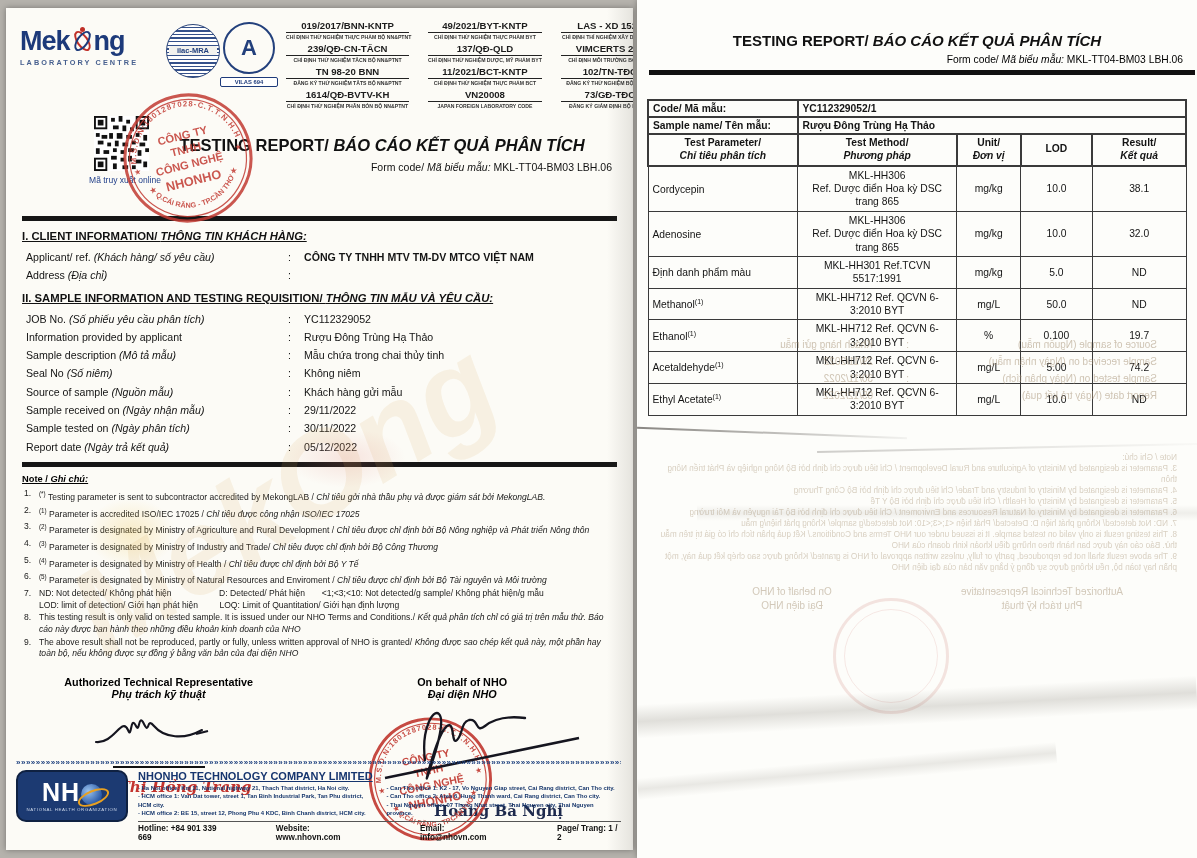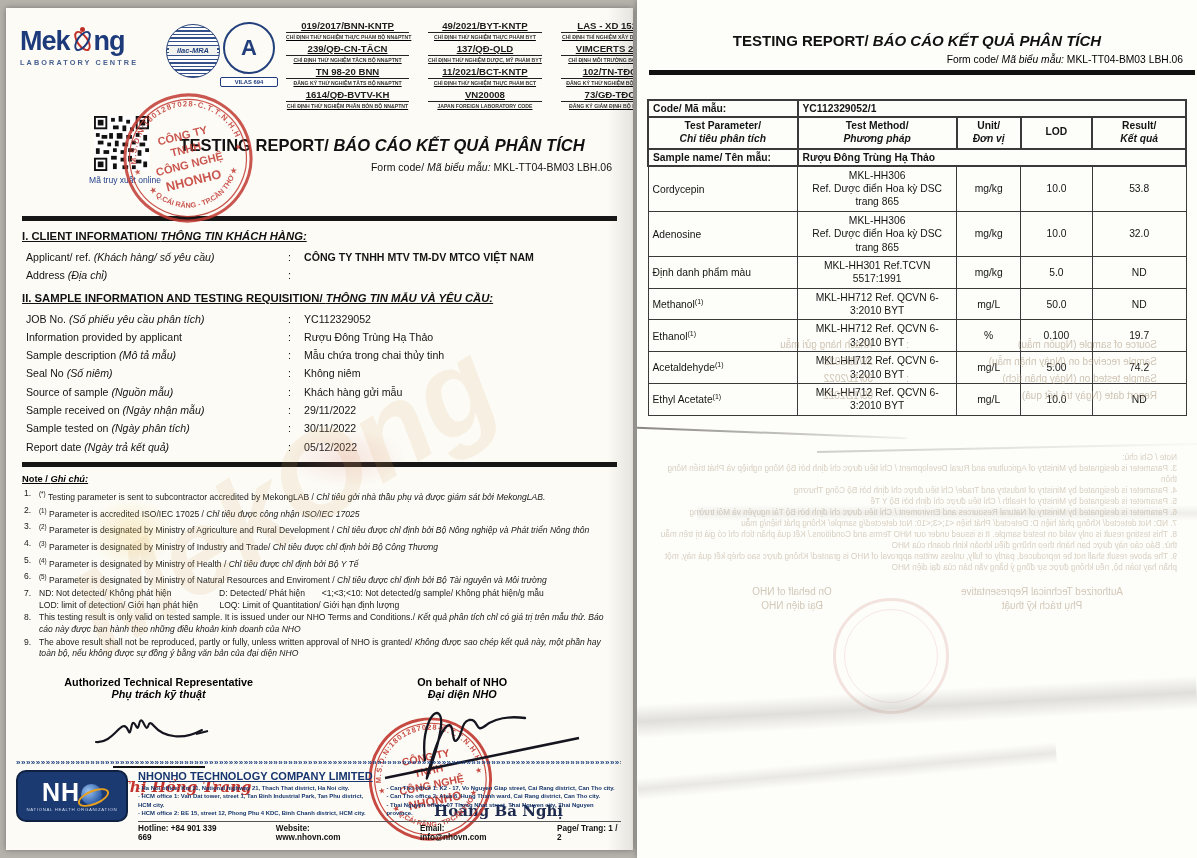--- a/index.html
+++ b/index.html
@@ -20,29 +20,29 @@
   .mek-row { display:flex; align-items:flex-end; line-height:1; }
   .mek-txt { font-size:27px; font-weight:bold; color:#1d3a7a; letter-spacing:-1px; }
   .atom { position:relative; width:27px; height:27px; margin:0 -2px 0 -1px; }
   .atom i { position:absolute; left:2px; top:7px; width:23px; height:12px; border-radius:50%; }
   .atom i.r { border:2.2px solid #c03028; transform:rotate(55deg); }
   .atom i.b { border:2.2px solid #1d3a7a; transform:rotate(-55deg); }
   .atom em { position:absolute; left:11px; top:-1px; width:5px; height:5px; background:#c03028; border-radius:50%; }
   .mek-sub { font-size:7.3px; font-weight:bold; letter-spacing:2.1px; color:#47608f; margin-top:3px; }
   .ilac { width:54px; height:54px; border-radius:50%;
     background:repeating-linear-gradient(#fff 0 2px, #34508a 2px 3.5px);
-    border:1.5px solid #2a4479; position:relative; margin-top:4px; flex:none;font-style:italic; }
+    border:1.5px solid #2a4479; position:relative; margin-top:4px; flex:none; }
   .ilac b { position:absolute; left:2px; right:2px; top:21px; background:#f2f2ee; color:#22407e;
     font-size:7.5px; text-align:center; border-radius:2px; }
   .vilas { width:58px; flex:none; text-align:center; margin-top:2px; }
   .vilas-circ { width:52px; height:52px; border-radius:50%; border:2px solid #23407c; margin:0 auto;
     display:flex; align-items:center; justify-content:center; color:#23407c; font-size:22px; font-weight:bold; }
   .vilas-box { font-size:5.8px; font-weight:bold; color:#1d3a7a; border:1px solid #1d3a7a;
     border-radius:2px; margin-top:3px; padding:1px 0; background:#fff; }
-  .accred { flex:1; display:flex; gap:19px;text-decoration:underline; }
+  .accred { flex:1; display:flex; gap:19px; }
   .acc-col { width:33%; }
   .acc-item { margin-bottom:3.5px; text-align:center; }
   .acc-code { font-size:9.6px; font-weight:bold; color:#1c1c1c; border-bottom:1.4px solid #222;
     display:block; white-space:nowrap; padding-bottom:.5px; }
   .acc-cap { font-size:5.15px; font-weight:bold; color:#333; white-space:nowrap; display:block; margin-top:1px; }
 
   
   .titlebar { position:relative; height:100px; margin-top:2px; z-index:2; }
   .qr { position:absolute; left:88px; top:2px; }
   .qr-cap { position:absolute; left:74px; top:61px; font-size:8.5px; color:#23418a; width:90px; text-align:center; }
@@ -527,38 +527,38 @@
           <col style="width:64px;">
           <col style="width:72px;">
           <col style="width:94px;">
         </colgroup>
       <tbody>
           <tr>
         <td class="cell-b thk">Code/ Mã mẫu:</td>
         <td class="cell-b thk" colspan="4">YC112329052/1</td>
       </tr>
       <tr>
+        <td class="cell-b thk">Sample name/ Tên mẫu:</td>
+        <td class="cell-b thk" colspan="4">Rượu Đông Trùng Hạ Thảo</td>
+      </tr>
+      <tr>
         <th class="hcell thk"><span>Test Parameter/</span><span class="vi">Chỉ tiêu phân tích</span></th>
         <th class="hcell thk"><span>Test Method/</span><span class="vi">Phương pháp</span></th>
         <th class="hcell thk"><span>Unit/</span><span class="vi">Đơn vị</span></th>
         <th class="hcell thk">LOD</th>
         <th class="hcell thk"><span>Result/</span><span class="vi">Kết quả</span></th>
-      </tr>
-      <tr>
-        <td class="cell-b thk">Sample name/ Tên mẫu:</td>
-        <td class="cell-b thk" colspan="4">Rượu Đông Trùng Hạ Thảo</td>
       </tr>
       <tr>
         <td class="param"><span>Cordycepin</span><sup class="psup"></sup></td>
         <td class="method">MKL-HH306
 Ref. Dược điển Hoa kỳ DSC
 trang 865</td>
         <td class="ctr">mg/kg</td>
         <td class="ctr">10.0</td>
-        <td class="ctr">53.8</td>
+        <td class="ctr">38.1</td>
       </tr>
       <tr>
         <td class="param"><span>Adenosine</span><sup class="psup"></sup></td>
         <td class="method">MKL-HH306
 Ref. Dược điển Hoa kỳ DSC
 trang 865</td>
         <td class="ctr">mg/kg</td>
         <td class="ctr">10.0</td>
         <td class="ctr">32.0</td>
       </tr>

